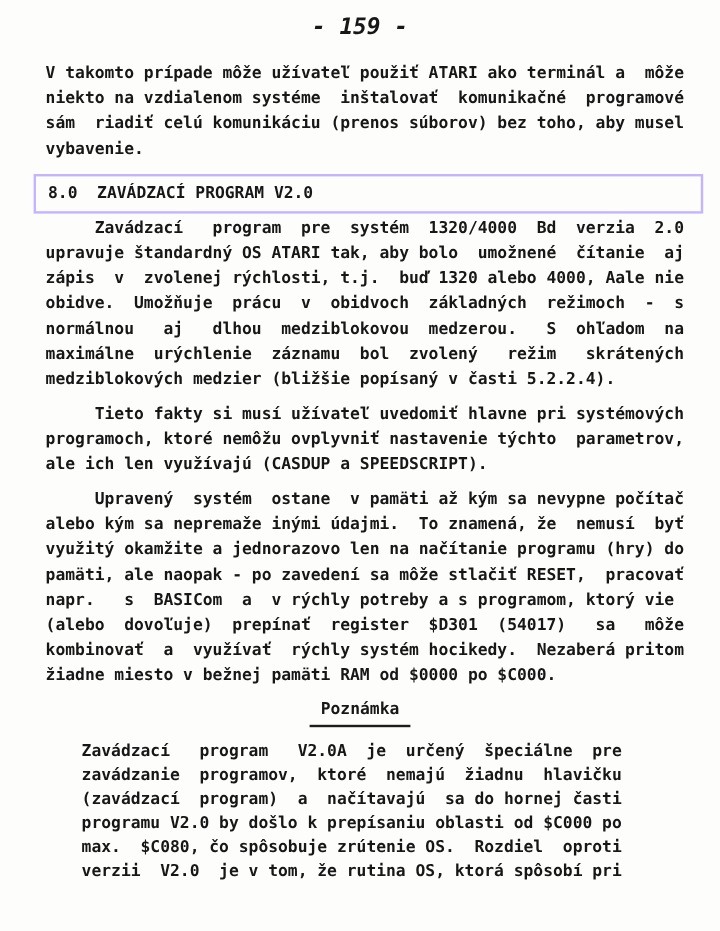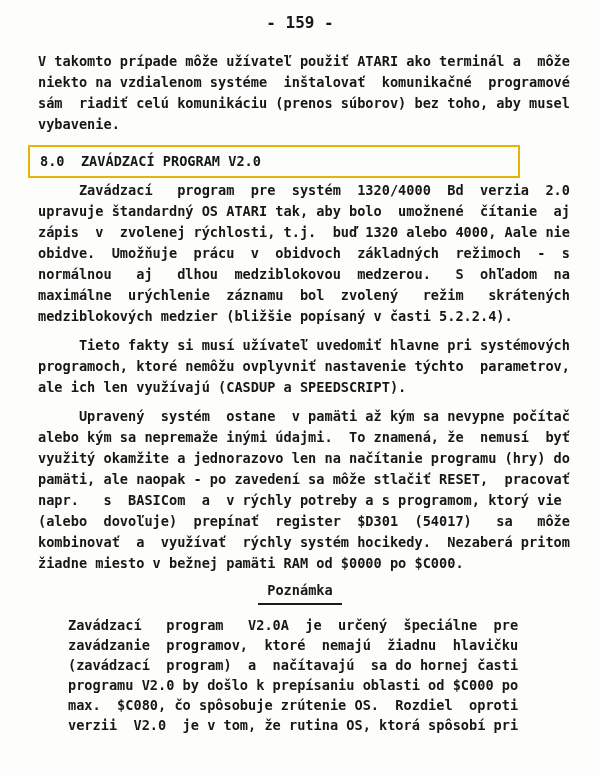--- a/index.html
+++ b/index.html
@@ -24,32 +24,33 @@
   }
   .line {
     white-space: pre;
     font-size: 13.6px;
     line-height: 21px;
     letter-spacing: 0px;
   }
   .page-number {
     margin-top: 12px;
     text-align: center;
-    font-size: 16px;
+    font-size: 19px;
     line-height: 21px;
     white-space: pre;
+    font-style: italic;
   }
   .intro-para {
     margin: 18px 0 0 38px;
   }
   .heading-box {
     box-sizing: border-box;
     margin: 10px 0 0 28px;
-    width: 492px;
-    border: 2px solid #eab308;
+    width: 558px;
+    border: 2px solid #c4b5fd;
     padding: 4px 6px 4px 10px;
   }
   .heading-box .line {
     font-size: 13.6px;
     line-height: 21px;
   }
   .body-para {
     margin: 8px 0 0 38px;
   }
   .body-para.first {

